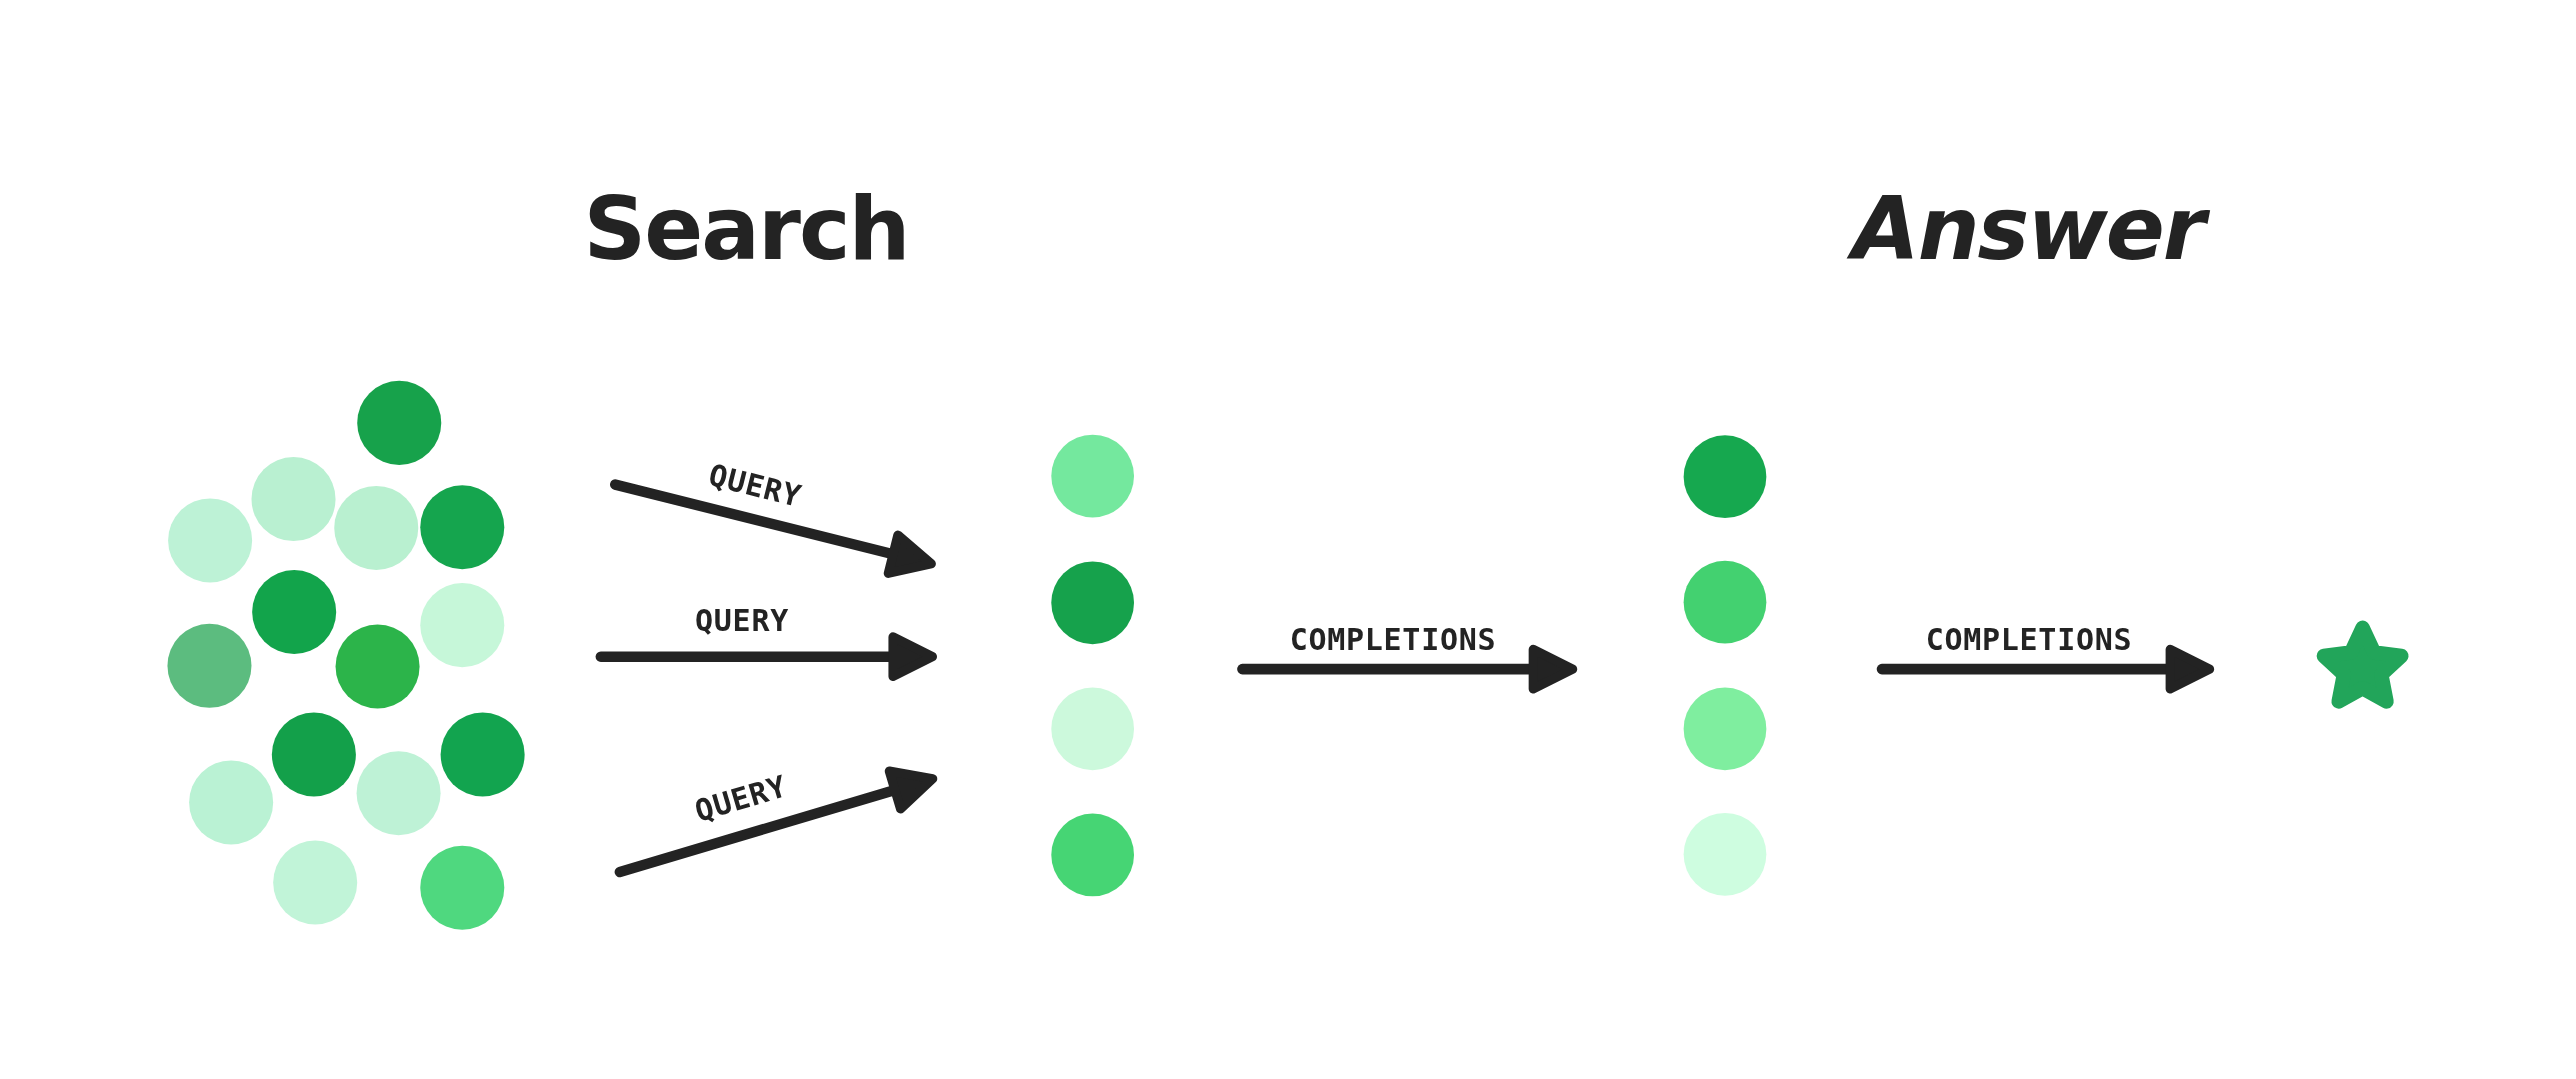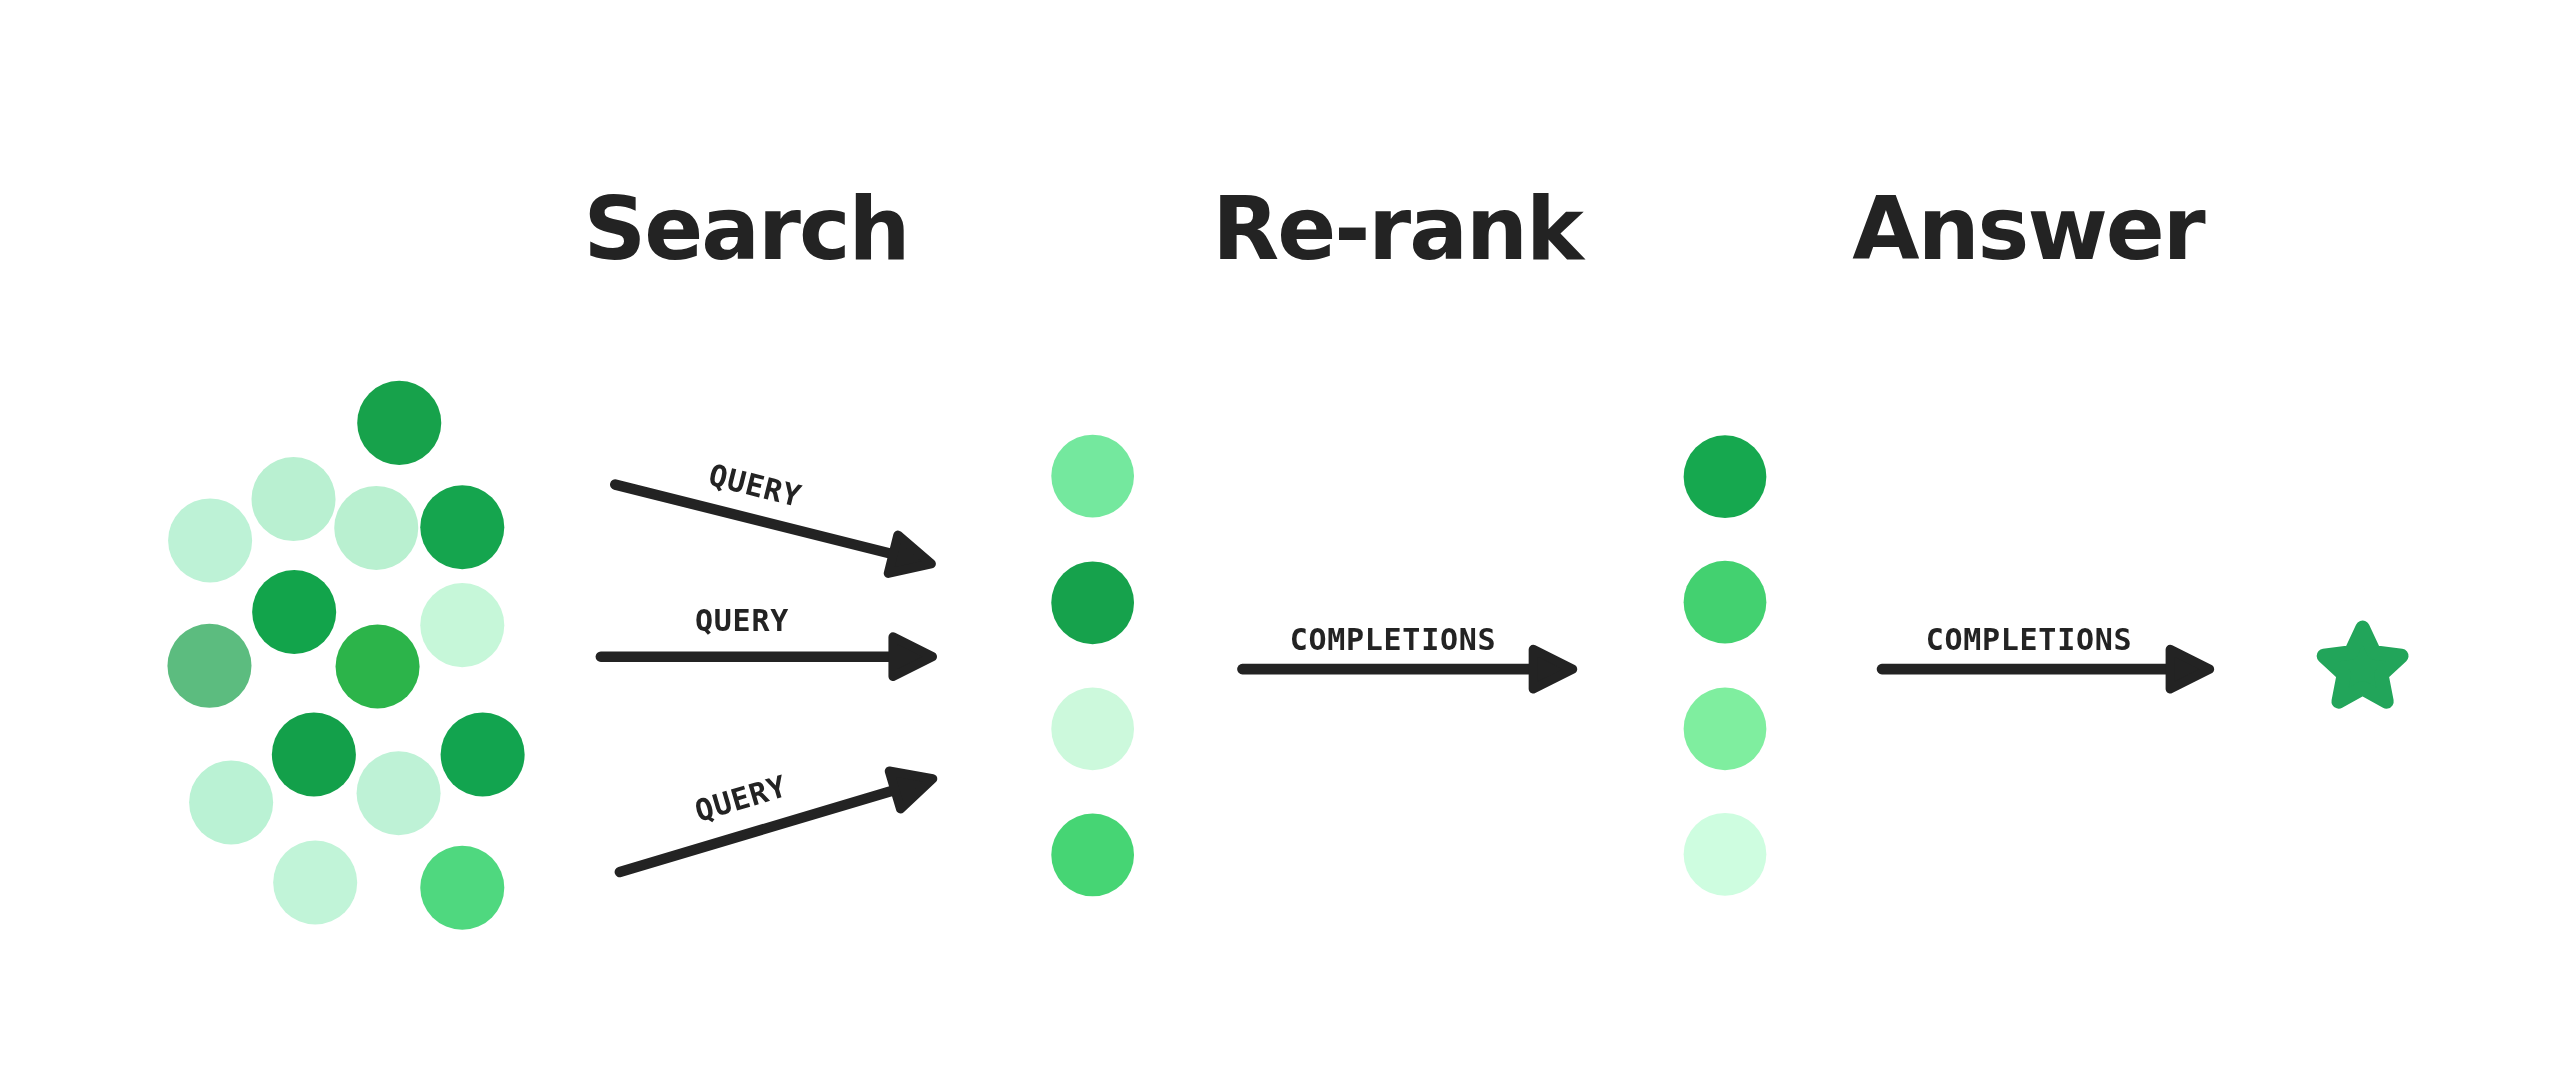--- a/index.html
+++ b/index.html
@@ -81,22 +81,21 @@
         <path d="M -70 -30 L -10 0 L -70 30 Z" fill="#232323" stroke="#232323" stroke-width="14" stroke-linejoin="round" transform="translate(2405 976) rotate(0)"></path>
         <line x1="2866" y1="976" x2="3313" y2="976" stroke="#232323" stroke-width="16" stroke-linecap="round"></line>
         <path d="M -70 -30 L -10 0 L -70 30 Z" fill="#232323" stroke="#232323" stroke-width="14" stroke-linejoin="round" transform="translate(3375 976) rotate(0)"></path>
       </g>
     <g id="star-group">
         <path d="M 3598.0,913.0 L 3615.6,950.7 L 3657.0,955.8 L 3626.5,984.3 L 3634.4,1025.2 L 3598.0,1005.0 L 3561.6,1025.2 L 3569.5,984.3 L 3539.0,955.8 L 3580.4,950.7 Z" fill="#22a55a" stroke="#22a55a" stroke-width="22" stroke-linejoin="round"></path>
       </g>
   </svg>
 
   <div class="stage-title" style="left: 746px; top: 158px;">Search</div>
-  <div class="stage-title" style="left: 1397px; top: 158px;">Re-rank</div>
-  <div class="stage-title" style="left: 2028px; top: 158px;">Answer</div>
+  <div class="stage-title" style="left: 2028px; top: 158px; font-style: italic;">Answer</div>
 
   <div class="arrow-label" style="left: 755px; top: 458px; transform: translate(-50%, -50%) rotate(14deg);">QUERY</div>
   <div class="arrow-label" style="left: 742px; top: 593px; transform: translate(-50%, -50%) rotate(0deg);">QUERY</div>
   <div class="arrow-label" style="left: 741px; top: 771px; transform: translate(-50%, -50%) rotate(-16.5deg);">QUERY</div>
   <div class="arrow-label" style="left: 1393px; top: 612px; transform: translate(-50%, -50%) rotate(0deg);">COMPLETIONS</div>
   <div class="arrow-label" style="left: 2029px; top: 612px; transform: translate(-50%, -50%) rotate(0deg);">COMPLETIONS</div>
 
 </div>
 
 

